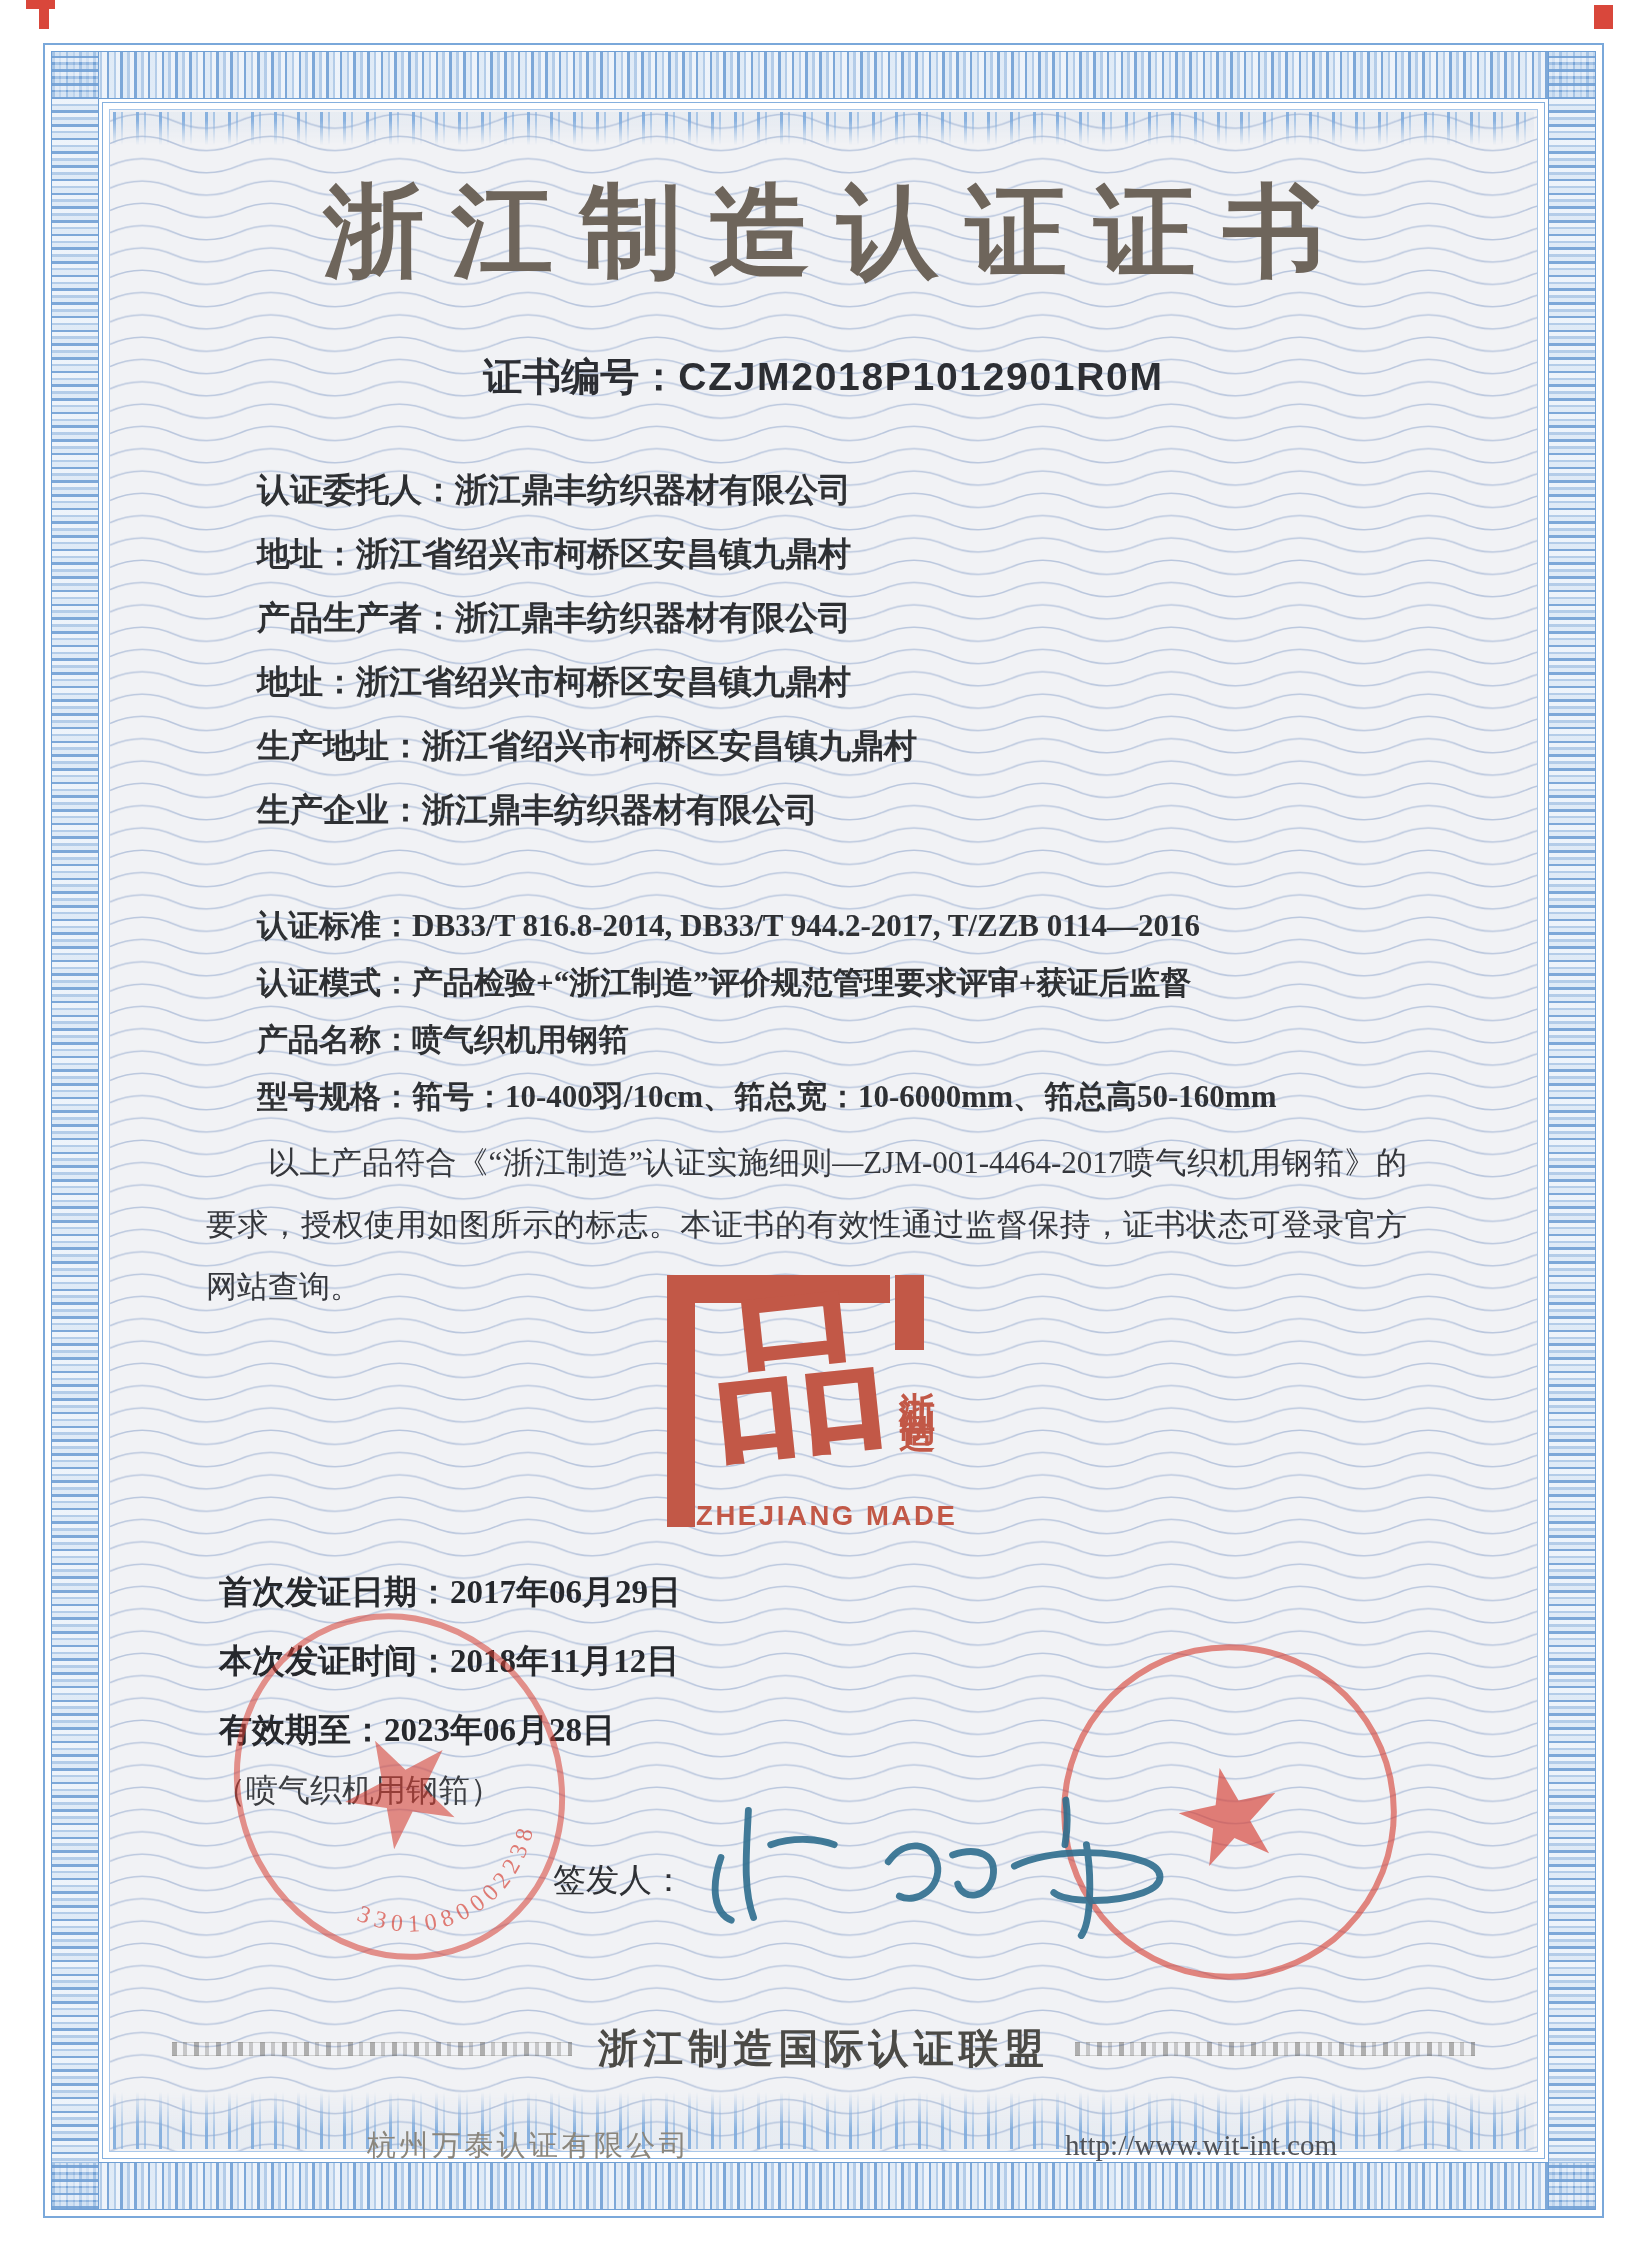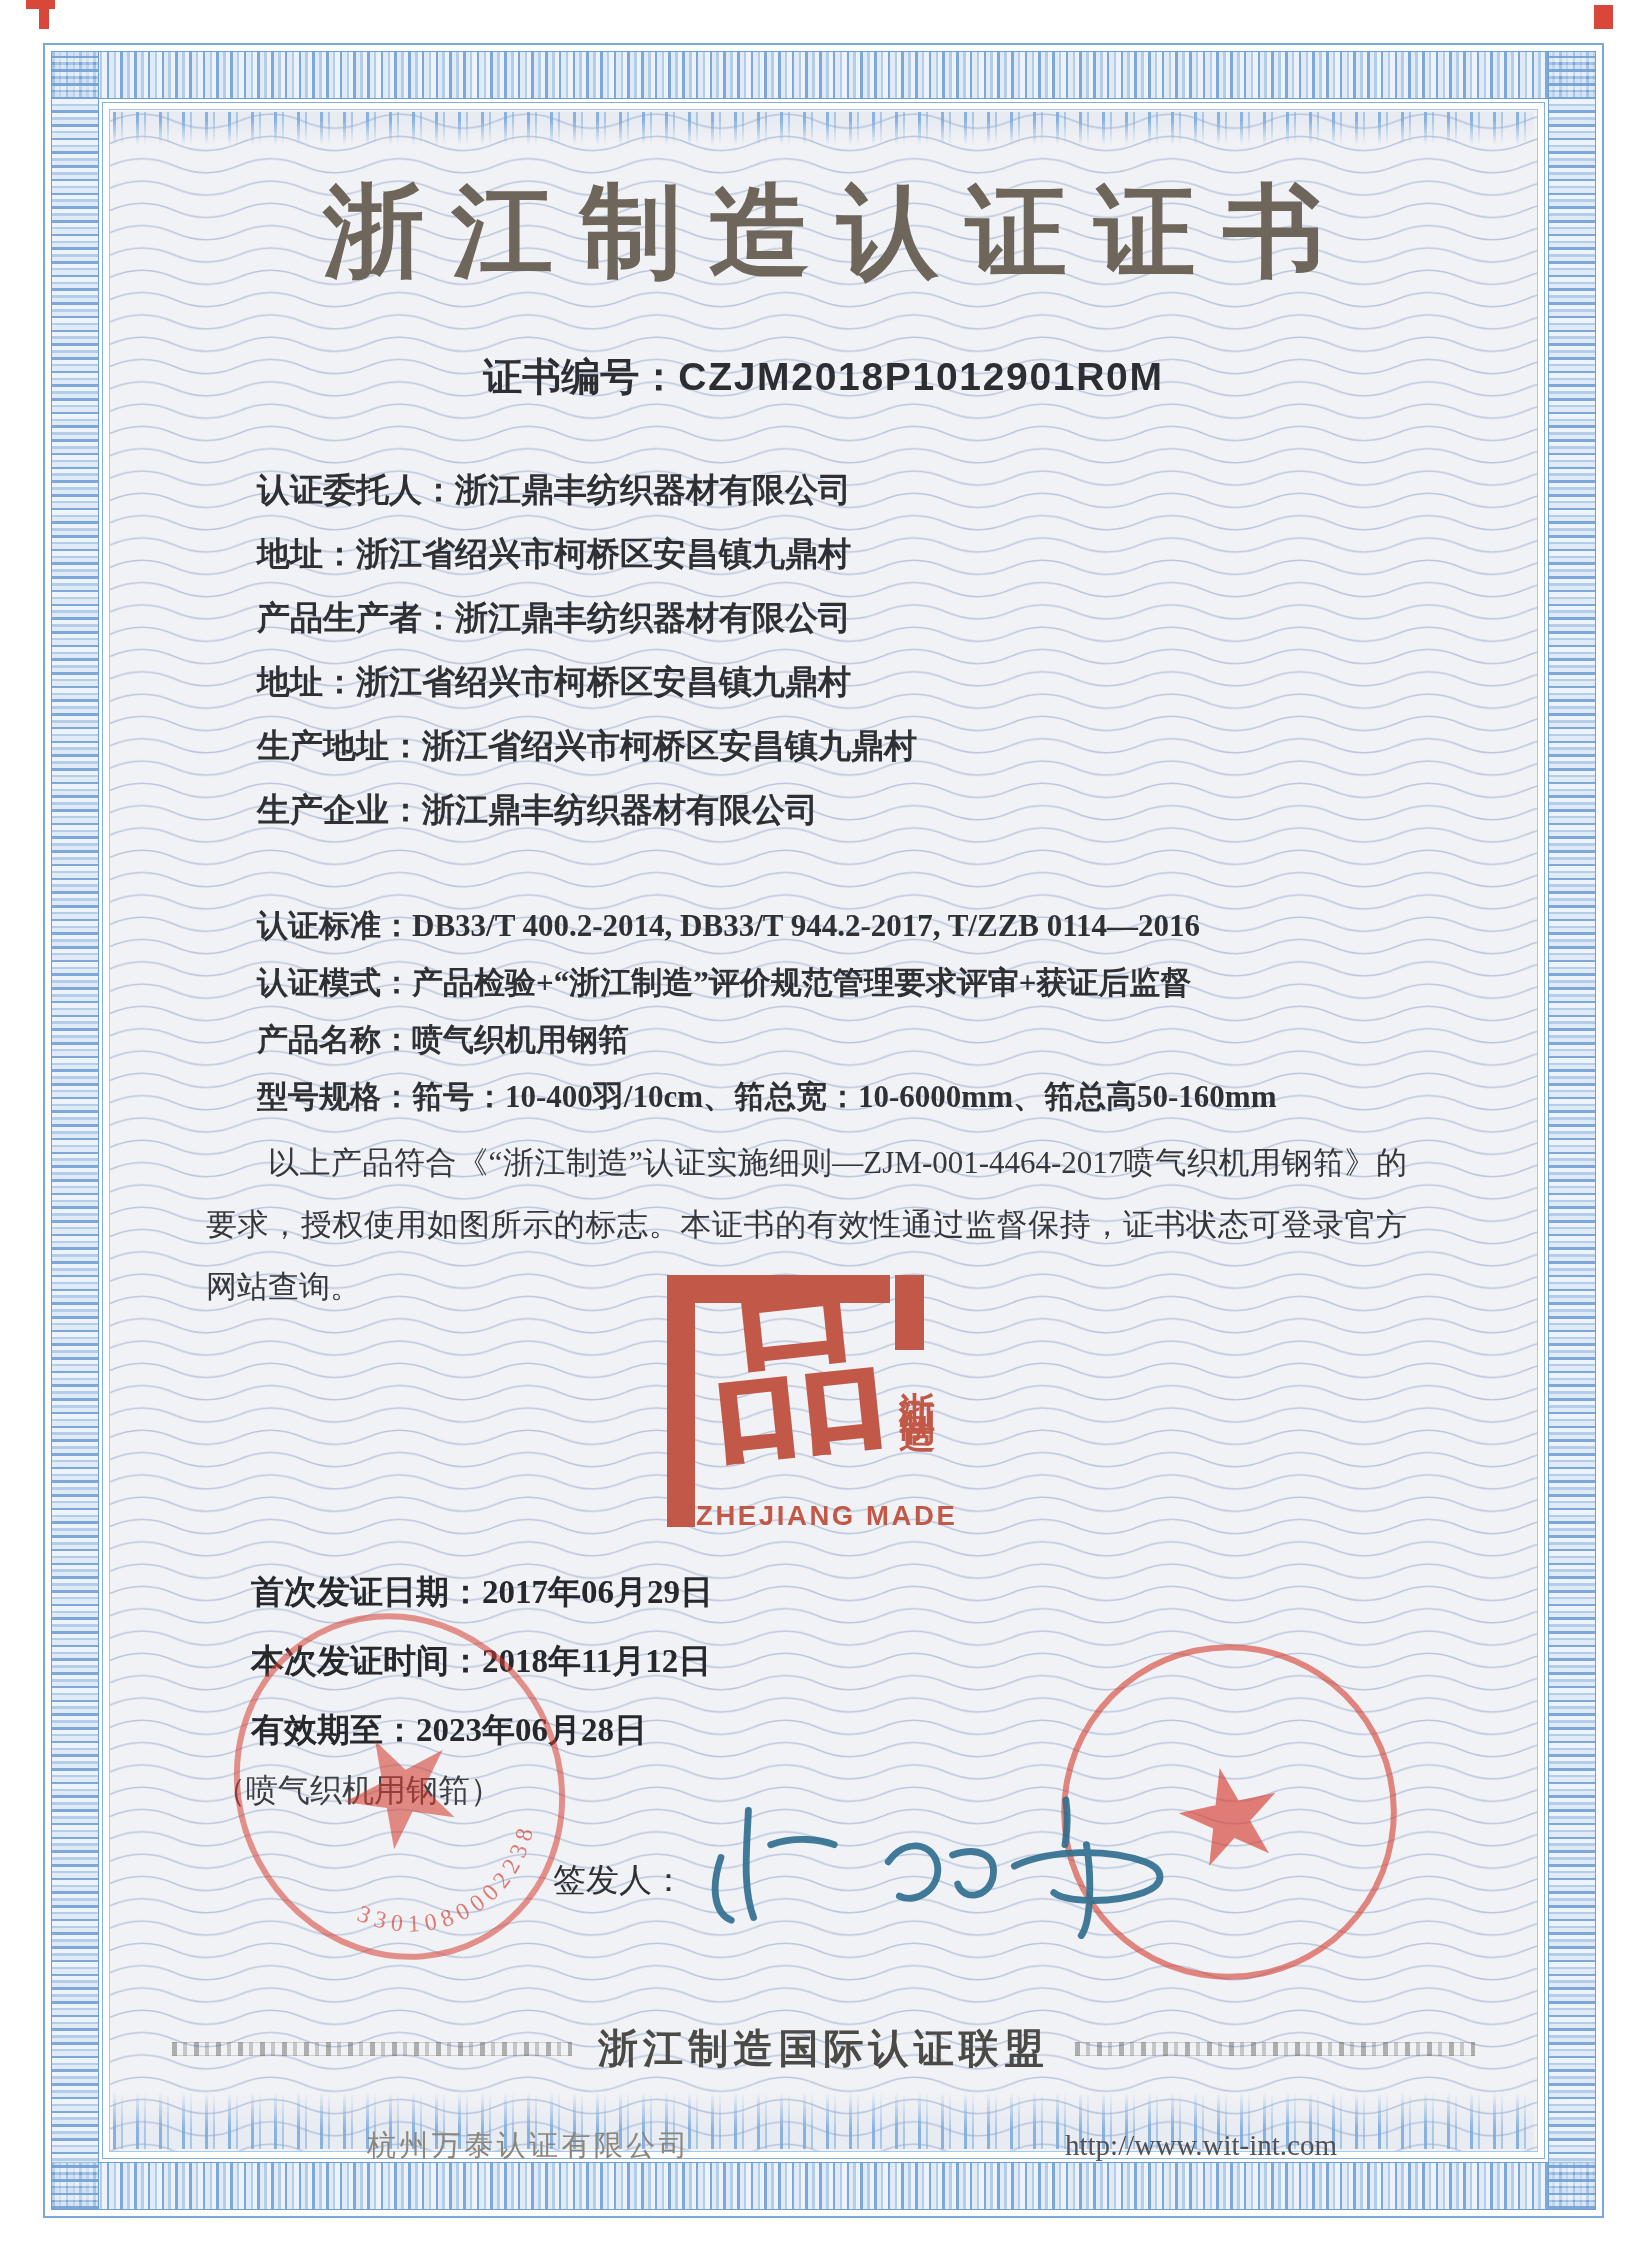--- a/index.html
+++ b/index.html
@@ -62,21 +62,21 @@
   .logo-mark { position:absolute; left:24px; top:3.4px; width:214px; text-align:center; z-index:1;
     font-size:172px; line-height:197px; font-weight:bold; color:#c25847; transform:rotate(-6deg); }
   .logo-vertical { position:absolute; left:225px; top:87px; writing-mode:vertical-rl; z-index:1;
     font-size:36px; font-weight:bold; color:#c25847; letter-spacing:8.6px; }
   .logo-caption { position:absolute; left:29px; bottom:0; white-space:nowrap; z-index:1;
     font-size:27.5px; font-weight:bold; color:#c25847; letter-spacing:2.6px;
     font-family:Liberation Sans, sans-serif;text-align:center; }
   
   .dates { position:absolute; top:1558px; left:219px; z-index:2;
     font-size:33px; font-weight:bold; color:#26282c; }
-  .dates .line { height:69px; line-height:69px;margin-left:32px; }
+  .dates .line { height:69px; line-height:69px; }
   .seal-note { position:absolute; top:1769px; left:214px; z-index:2; font-size:32px; color:#3c3e42; }
   .issuer-label { position:absolute; top:1858px; left:553px; z-index:2; font-size:33px; color:#2f3135; }
   .signature { position:absolute; left:695px; top:1776px; width:498px; height:163px; z-index:5; }
   
   .stamp { position:absolute; z-index:4; }
   .stamp.left  { left:202px; top:1585px; width:395px; height:403px; transform:rotate(-28deg); opacity:.88; }
   .stamp.right { left:1035px; top:1618px; width:388px; height:388px; transform:rotate(-12deg); opacity:.92; }
   
   .alliance-row { position:absolute; top:2021px; left:172px; right:172px; z-index:2;
     display:flex; align-items:center; gap:26px; }
@@ -125,21 +125,21 @@
   <div class="parties">
     <div class="line"><span>认证委托人：</span><span>浙江鼎丰纺织器材有限公司</span></div>
     <div class="line"><span>地址：</span><span>浙江省绍兴市柯桥区安昌镇九鼎村</span></div>
     <div class="line"><span>产品生产者：</span><span>浙江鼎丰纺织器材有限公司</span></div>
     <div class="line"><span>地址：</span><span>浙江省绍兴市柯桥区安昌镇九鼎村</span></div>
     <div class="line"><span>生产地址：</span><span>浙江省绍兴市柯桥区安昌镇九鼎村</span></div>
     <div class="line"><span>生产企业：</span><span>浙江鼎丰纺织器材有限公司</span></div>
   </div>
 
   <div class="details">
-    <div class="line"><span>认证标准：</span><span>DB33/T 400.2-2014, DB33/T 944.2-2017, T/ZZB 0114—2016</span></div>
+    <div class="line"><span>认证标准：</span><span>DB33/T 816.8-2014, DB33/T 944.2-2017, T/ZZB 0114—2016</span></div>
     <div class="line"><span>认证模式：</span><span>产品检验+“浙江制造”评价规范管理要求评审+获证后监督</span></div>
     <div class="line"><span>产品名称：</span><span>喷气织机用钢筘</span></div>
     <div class="line"><span>型号规格：</span><span>筘号：10-400羽/10cm、筘总宽：10-6000mm、筘总高50-160mm</span></div>
   </div>
 
   <p class="statement">以上产品符合《“浙江制造”认证实施细则—ZJM-001-4464-2017喷气织机用钢筘》的要求，授权使用如图所示的标志。本证书的有效性通过监督保持，证书状态可登录官方网站查询。</p>
 
   <div class="logo">
     <div class="bar bar-top"></div>
     <div class="bar bar-left"></div>

